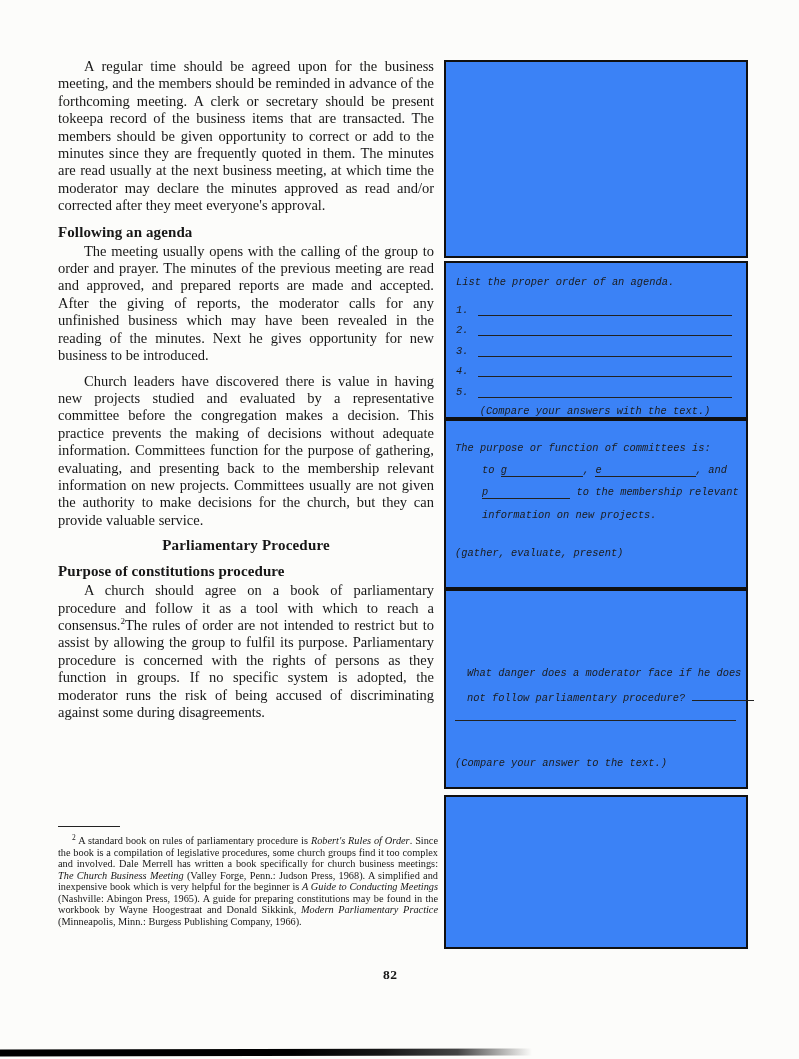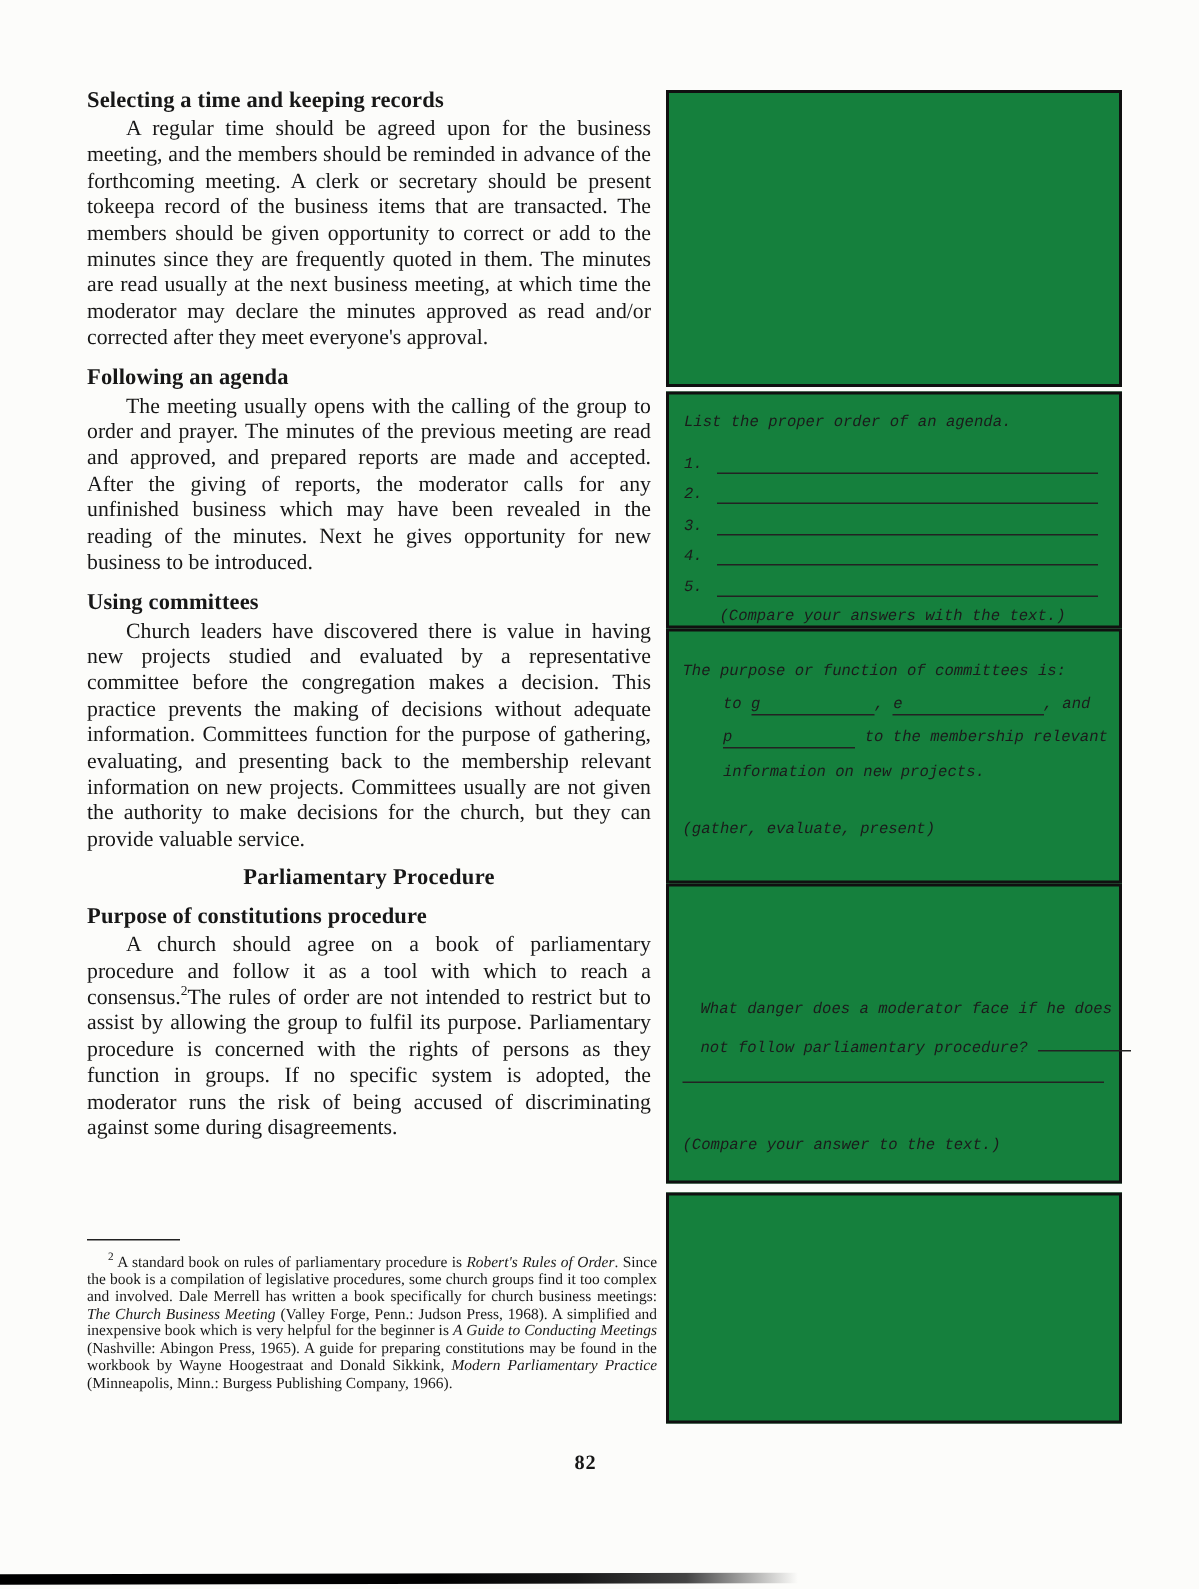--- a/index.html
+++ b/index.html
@@ -45,21 +45,21 @@
     font-size: 13.5px; font-weight: bold; letter-spacing: 0.5px;
   }
 
   
   .worksheet { position: absolute; left: 444px; top: 60px; width: 304px; }
   .wbox {
     box-sizing: border-box; width: 100%;
     border: 2.5px solid #101010;
     font-family: "Liberation Mono", monospace;
     font-style: italic; font-size: 10.4px; color: #1b1b1b;
-    background: #15803d;
+    background: #3b82f6;
   }
   .wbox-1 { height: 198px; margin-bottom: 3px; }
   .wbox-2 { height: 158px; padding: 13px 12px 6px 10px; }
   .wbox-3 { height: 170px; padding: 21px 10px 8px 9px; }
   .wbox-4 { height: 200px; padding: 76px 10px 8px 9px; margin-bottom: 6px; }
   .wbox-5 { height: 154px; }
 
   .wprompt { margin: 0 0 7px 0; white-space: nowrap; }
   .agenda-row { display: flex; align-items: flex-end; height: 20.5px; }
   .agenda-num { flex: 0 0 16px; }
@@ -81,27 +81,25 @@
     position: absolute; left: 0; top: 1049px; width: 532px; height: 7px;
     background: linear-gradient(90deg, #000 0%, #000 55%, #161616 72%, #444 86%, rgba(0,0,0,0) 100%);
     transform: rotate(-0.12deg);
   }
 </style>
 </head>
 <body>
 
 <div class="left-col">
 
-  <h3 class="sec-heading">Selecting a time and keeping records</h3>
   <p class="sec-body">A regular time should be agreed upon for the business meeting, and the members should be reminded in advance of the forthcoming meeting. A clerk or secretary should be present tokeepa record of the business items that are transacted. The members should be given opportunity to correct or add to the minutes since they are frequently quoted in them. The minutes are read usually at the next business meeting, at which time the moderator may declare the minutes approved as read and/or corrected after they meet everyone's approval.</p>
 
   <h3 class="sec-heading">Following an agenda</h3>
   <p class="sec-body">The meeting usually opens with the calling of the group to order and prayer. The minutes of the previous meeting are read and approved, and prepared reports are made and accepted. After the giving of reports, the moderator calls for any unfinished business which may have been revealed in the reading of the minutes. Next he gives opportunity for new business to be introduced.</p>
 
-  <h3 class="sec-heading">Using committees</h3>
   <p class="sec-body">Church leaders have discovered there is value in having new projects studied and evaluated by a representative committee before the congregation makes a decision. This practice prevents the making of decisions without adequate information. Committees function for the purpose of gathering, evaluating, and presenting back to the membership relevant information on new projects. Committees usually are not given the authority to make decisions for the church, but they can provide valuable service.</p>
 
   <div class="part-heading">Parliamentary Procedure</div>
 
   <h3 class="sec-heading">Purpose of constitutions procedure</h3>
   <p class="sec-body"><span>A church should agree on a book of parliamentary procedure and follow it as a tool with which to reach a consensus.</span><sup class="fn-ref">2</sup><span>The rules of order are not intended to restrict but to assist by allowing the group to fulfil its purpose. Parliamentary procedure is concerned with the rights of persons as they function in groups. If no specific system is adopted, the moderator runs the risk of being accused of discriminating against some during disagreements.</span></p>
 </div>
 
 <div class="footnote">
   <hr class="footnote-rule">

